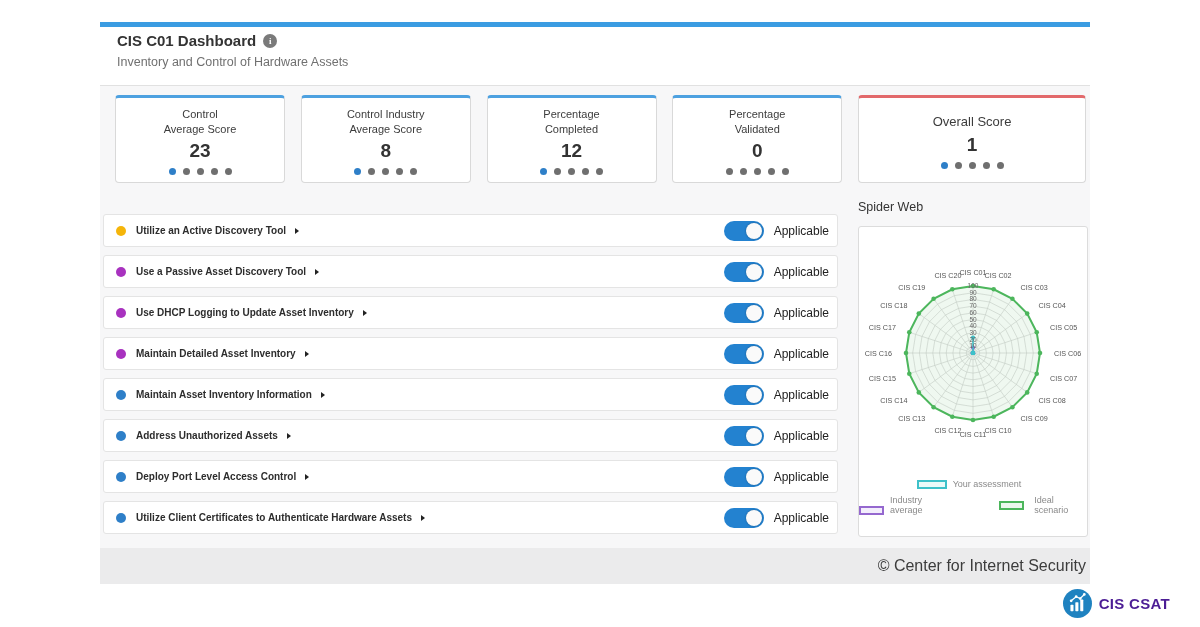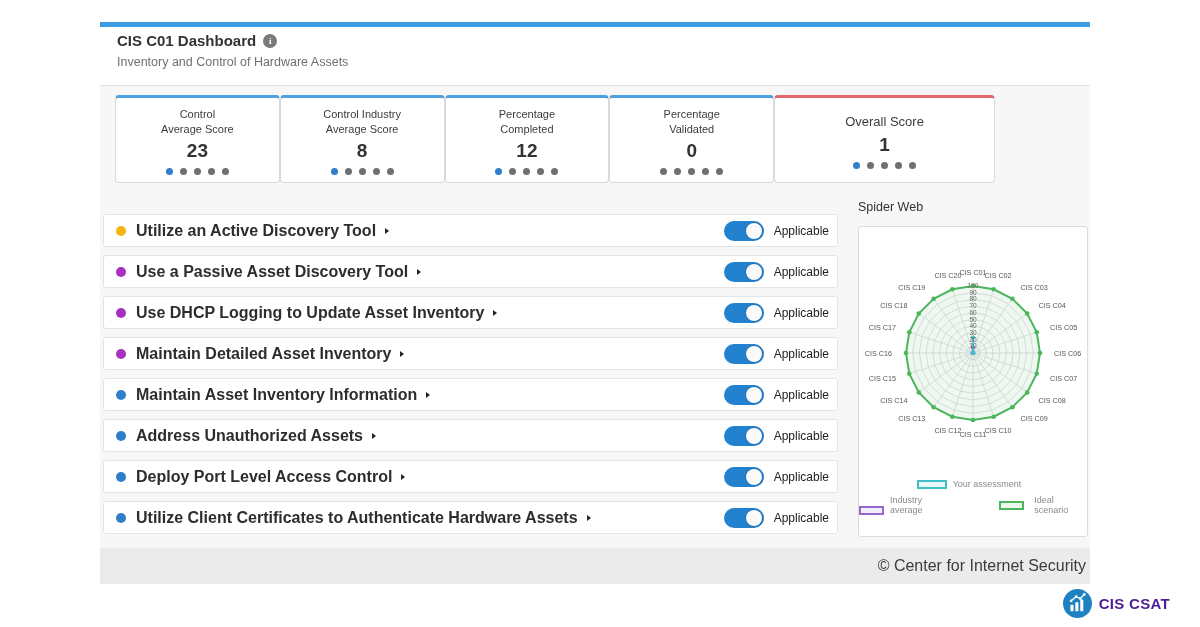--- a/index.html
+++ b/index.html
@@ -16,39 +16,39 @@
   .info-icon { width:14px; height:14px; border-radius:50%; background:#7a7a7a; color:#fff;
     font-size:9px; font-weight:bold; display:flex; align-items:center; justify-content:center;
     font-family:"Liberation Serif", serif; cursor:pointer; }
   .hdr-sub { position:absolute; left:117px; top:55px; font-size:12.5px; color:#707070; }
 
   
   .content { position:absolute; left:100px; top:85px; width:990px; height:463px;
     background:#f7f7f8; border-top:1px solid #e1e1e1; }
 
   
-  .cards { position:absolute; left:115px; top:95px; width:880px; display:flex; justify-content:space-between; }
+  .cards { position:absolute; left:115px; top:95px; width:971px; display:flex; justify-content:space-between; }
   .card { width:170px; height:88px; background:#fff; border:1px solid #d9d9d9; border-radius:4px;
     border-top:3px solid #4DA1E0; display:flex; flex-direction:column; align-items:center;
     justify-content:center; padding-top:2px; }
   .card.accent-red { border-top-color:#E2696B; }
   .card.wide { width:228px; }
   .card-label { font-size:11px; color:#3c3c3c; text-align:center; line-height:1.35; white-space:pre-line; }
   .card.wide .card-label { font-size:13px; }
   .card-value { font-size:19px; font-weight:bold; color:#333; margin-top:4px; }
   .dots { display:flex; gap:7px; margin-top:6px; }
   .dot { width:7px; height:7px; border-radius:50%; background:#6f6f6f; }
   .dot.on { background:#2E7FC8; }
 
   
   .list { position:absolute; left:103px; top:214px; width:735px; }
   .ctl-row { height:33px; background:#fff; border:1px solid #e4e4e4; border-radius:3px;
     margin-bottom:8px; display:flex; align-items:center; padding:0 8px 0 12px; cursor:pointer; }
   .bullet { width:10px; height:10px; border-radius:50%; flex:0 0 auto; }
-  .ctl-label { font-size:16px; font-weight:bold; color:#2d2d2d; margin-left:10px; }
+  .ctl-label { font-size:10px; font-weight:bold; color:#2d2d2d; margin-left:10px; }
   .caret { width:0; height:0; border-left:4.5px solid #222; border-top:3.5px solid transparent;
     border-bottom:3.5px solid transparent; margin-left:9px; }
   .ctl-right { margin-left:auto; display:flex; align-items:center; gap:10px; }
   .toggle { width:40px; height:20px; border-radius:10px; background:#2382D0; position:relative; cursor:pointer; }
   .knob { position:absolute; top:2px; right:2px; width:16px; height:16px; border-radius:50%;
     background:#fafafa; box-shadow:0 0 2px rgba(0,0,0,.35); }
   .toggle-label { font-size:12px; color:#222; }
 
   
   .spider-title { position:absolute; left:858px; top:200px; font-size:12.5px; color:#333; }

